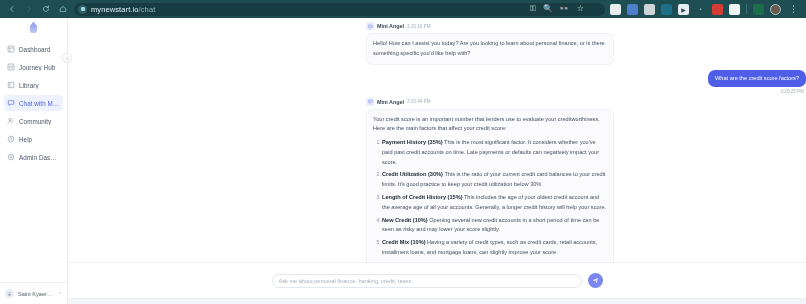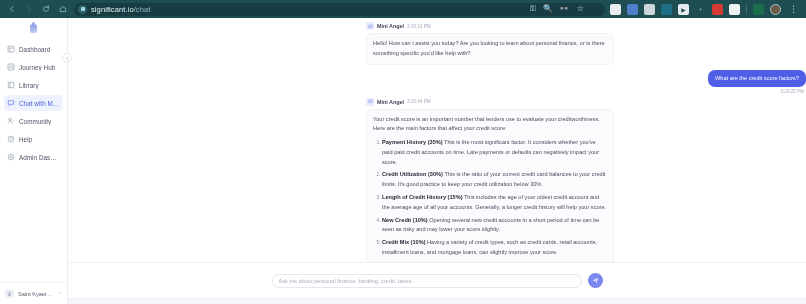--- a/index.html
+++ b/index.html
@@ -314,21 +314,21 @@
       <svg width="8" height="8" viewBox="0 0 16 16">
           <path d="M2.5 7.5 8 3l5.5 4.5V13H2.5z" fill="none" stroke="currentColor" stroke-width="1.4" stroke-linejoin="round"></path>
         </svg>
     </div>
   </div>
 
   <div class="url-pill">
     <span class="url-badge">
         <i></i>
       </span>
-    <span class="url-text"><span>significant.io</span><span class="path">/chat</span></span>
+    <span class="url-text"><span>mynewstart.io</span><span class="path">/chat</span></span>
   </div>
 
   <div class="pill-icons">
     <span class="ci">⚿</span>
     <span class="ci">🔍</span>
     <span class="ci">👓</span>
     <span class="ci">☆</span>
   </div>
 
   <div class="ext-icons">

